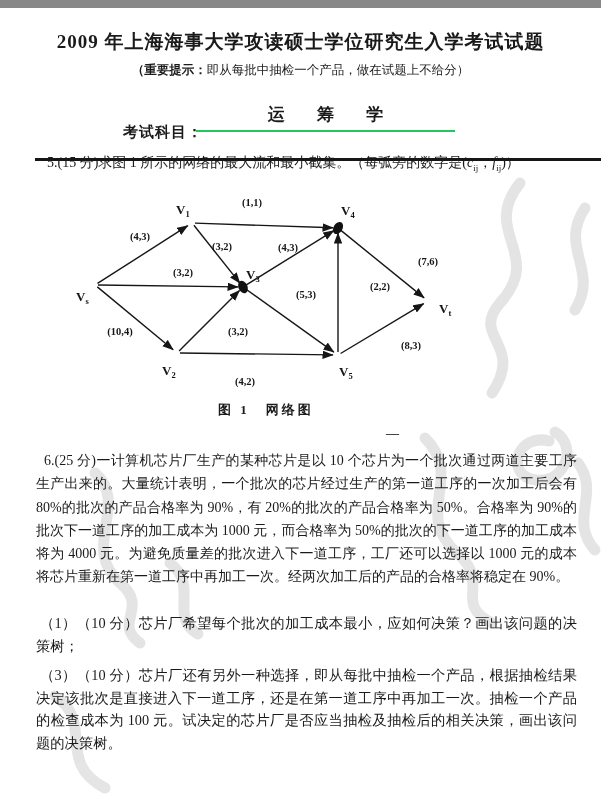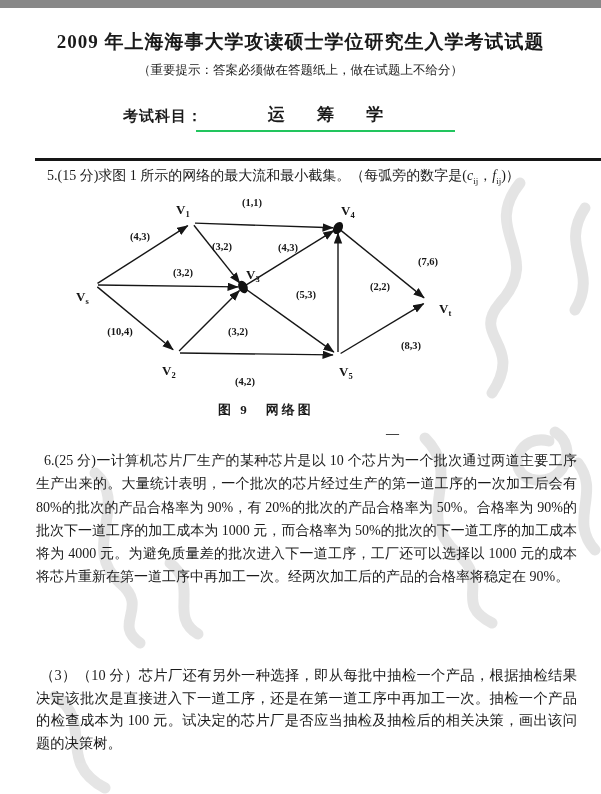--- a/index.html
+++ b/index.html
@@ -20,37 +20,37 @@
   .watermark{position:absolute;left:0;top:0;pointer-events:none;}
   .title{
     position:absolute;top:21px;left:0;width:100%;
     text-align:center;font-size:19px;font-weight:700;letter-spacing:1px;
     white-space:nowrap;
   }
   .notice{
     position:absolute;top:54px;left:0;width:100%;
     text-align:center;font-size:12.5px;white-space:nowrap;
   }
-  .notice .nb{font-weight:400;}
+  .notice .nb{font-weight:700;}
   .subject-label{
-    position:absolute;left:123px;top:99px;
+    position:absolute;left:123px;top:115px;
     font-size:15px;font-weight:700;letter-spacing:1px;
   }
   .subject-line{
     position:absolute;left:196px;top:92px;width:259px;height:30px;
     border-bottom:2px solid #22c55e;
     text-align:center;font-size:17px;font-weight:700;
     letter-spacing:14px;line-height:30px;text-indent:14px;
   }
   .divider{
     position:absolute;left:35px;right:0;top:150px;height:2.5px;
     background:#161616;
   }
   .q5{
-    position:absolute;left:47px;top:159px;width:540px;
+    position:absolute;left:47px;top:146px;width:540px;
     font-size:14px;line-height:1.35;
   }
   .q5 .var{font-style:italic;}
   .q5 sub{font-size:9px;}
   .network-svg{position:absolute;left:40px;top:186px;}
   .figure-caption{
     position:absolute;left:218px;top:393px;
     font-size:13px;font-weight:600;letter-spacing:3px;
   }
   .stray{
@@ -84,21 +84,21 @@
       <path d="M 555 424 c 25 15, 8 56, -24 47 c -26 -8, -12 -46, 18 -38"></path>
       <path d="M 578 455 C 601 485, 568 512, 595 542"></path>
       <path d="M 425 430 C 465 470, 412 505, 457 545 C 492 575, 452 595, 492 615"></path>
       <path d="M 95 465 C 130 495, 80 540, 120 575 C 150 600, 112 615, 140 635"></path>
       <path d="M 170 555 C 200 578, 168 608, 198 626"></path>
       <path d="M 55 688 C 95 714, 55 754, 105 780"></path>
     </g>
   </svg>
 
   <div class="title">2009 年上海海事大学攻读硕士学位研究生入学考试试题</div>
-  <div class="notice"><span class="nb">（重要提示：</span><span>答案必须做在答题纸上，做在试题上不给分）</span></div>
+  <div class="notice"><span class="nb">（重要提示：</span><span>即从每批中抽检一个产品，做在试题上不给分）</span></div>
   <div class="subject-label">考试科目：</div>
   <div class="subject-line">运 筹 学</div>
   <div class="divider"></div>
 
   <div class="q5"><span>5.(15 分)求图 1 所示的网络的最大流和最小截集。（每弧旁的数字是(</span><span class="var">c</span><sub>ij</sub><span>，</span><span class="var">f</span><sub>ij</sub><span>)）</span></div>
 
   <svg class="network-svg" width="490" height="205" viewBox="0 0 490 205">
     <defs>
       <marker id="arrowhead" markerWidth="9" markerHeight="7" refX="7.5" refY="3" orient="auto">
         <polygon points="0 0, 8 3, 0 6" fill="#161616"></polygon>
@@ -131,19 +131,20 @@
       <text x="36" y="107" font-size="13" font-weight="700" fill="#161616">V<tspan dy="3" font-size="8.5">s</tspan></text>
       <text x="136" y="20" font-size="13" font-weight="700" fill="#161616">V<tspan dy="3" font-size="8.5">1</tspan></text>
       <text x="122" y="181" font-size="13" font-weight="700" fill="#161616">V<tspan dy="3" font-size="8.5">2</tspan></text>
       <ellipse cx="203" cy="93" rx="4.5" ry="6.5" fill="#111" transform="rotate(-25 203 93)"></ellipse>
       <text x="206" y="85" font-size="13" font-weight="700" fill="#161616">V<tspan dy="3" font-size="8.5">3</tspan></text>
       <ellipse cx="298" cy="34" rx="4.5" ry="6.5" fill="#111" transform="rotate(30 298 34)"></ellipse>
       <text x="301" y="21" font-size="13" font-weight="700" fill="#161616">V<tspan dy="3" font-size="8.5">4</tspan></text>
       <text x="299" y="182" font-size="13" font-weight="700" fill="#161616">V<tspan dy="3" font-size="8.5">5</tspan></text>
       <text x="399" y="119" font-size="13" font-weight="700" fill="#161616">V<tspan dy="3" font-size="8.5">t</tspan></text>
     </svg>
-  <div class="figure-caption">图 9　网络图</div>
+  <div class="figure-caption">图 1　网络图</div>
   <div class="stray">—</div>
 
   <div class="q6-body">6.(25 分)一计算机芯片厂生产的某种芯片是以 10 个芯片为一个批次通过两道主要工序生产出来的。大量统计表明，一个批次的芯片经过生产的第一道工序的一次加工后会有 80%的批次的产品合格率为 90%，有 20%的批次的产品合格率为 50%。合格率为 90%的批次下一道工序的加工成本为 1000 元，而合格率为 50%的批次的下一道工序的加工成本将为 4000 元。为避免质量差的批次进入下一道工序，工厂还可以选择以 1000 元的成本将芯片重新在第一道工序中再加工一次。经两次加工后的产品的合格率将稳定在 90%。</div>
+  <div class="q6-item q6-item1">（1）（10 分）芯片厂希望每个批次的加工成本最小，应如何决策？画出该问题的决策树；</div>
   <div class="q6-item q6-item3">（3）（10 分）芯片厂还有另外一种选择，即从每批中抽检一个产品，根据抽检结果决定该批次是直接进入下一道工序，还是在第一道工序中再加工一次。抽检一个产品的检查成本为 100 元。试决定的芯片厂是否应当抽检及抽检后的相关决策，画出该问题的决策树。</div>
 
 </div>
 
 </body></html>

